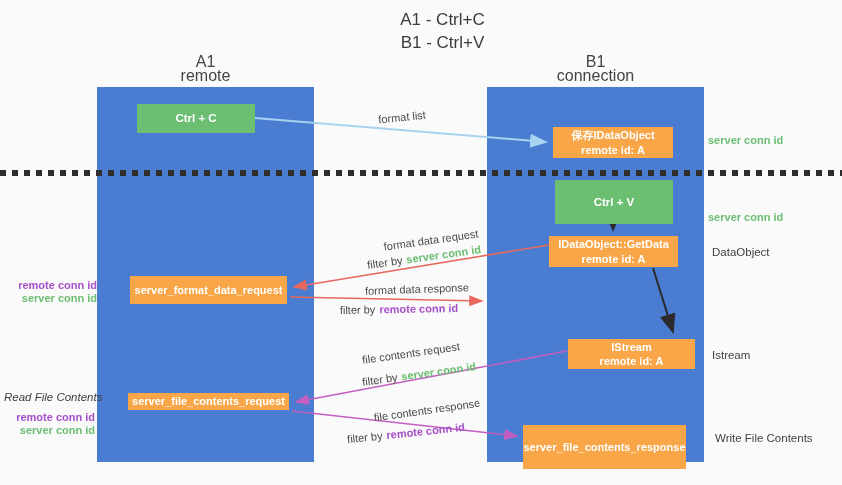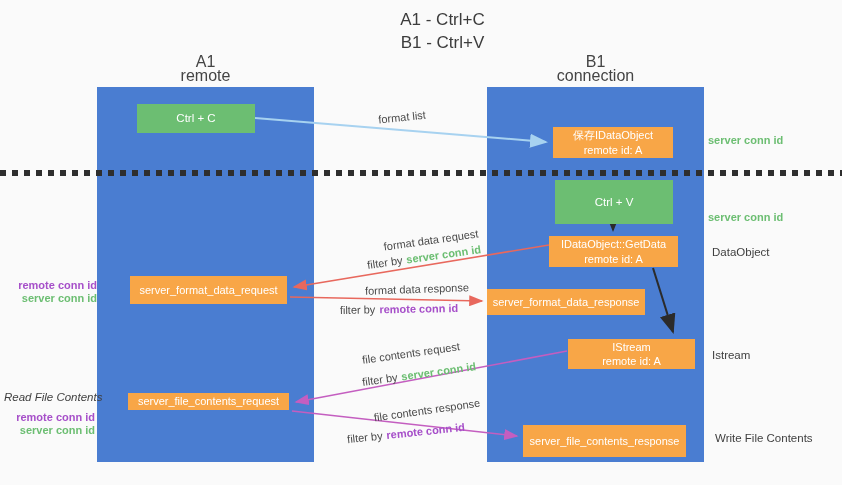--- a/index.html
+++ b/index.html
@@ -27,33 +27,33 @@
   .lifeline.b { left:487px; }
   .divider {
     position:absolute; left:0; top:170px; width:842px; height:6px; z-index:2;
     background:repeating-linear-gradient(90deg, #2e2e2e 0 6px, transparent 6px 12px);
   }
   svg.arrows { position:absolute; left:0; top:0; z-index:3; pointer-events:none; }
   .node {
     position:absolute; display:flex; flex-direction:column;
     align-items:center; justify-content:center;
     color:#fff; font-size:11px; line-height:1.3; text-align:center;
-    white-space:nowrap; z-index:4;
+    white-space:nowrap; z-index:4;font-weight:bold;
   }
   .node.green { background:#6cbe72; font-size:11.5px; }
   .node.orange { background:#f8a647; }
   .n-ctrl-c   { left:137px; top:104px; width:118px; height:29px; }
   .n-save     { left:553px; top:127px; width:120px; height:31px; }
   .n-ctrl-v   { left:555px; top:180px; width:118px; height:44px; }
   .n-getdata  { left:549px; top:236px; width:129px; height:31px; }
   .n-freq     { left:130px; top:276px; width:157px; height:28px; }
   .n-fresp    { left:487px; top:289px; width:158px; height:26px; }
   .n-istream  { left:568px; top:339px; width:127px; height:30px; }
   .n-cfreq    { left:128px; top:393px; width:161px; height:17px; }
-  .n-cfresp   { left:523px; top:425px; width:163px; height:32px; }
+  .n-cfresp   { left:523px; top:425px; width:163px; height:44px; }
   .lbl {
     position:absolute; font-size:11px; color:#4a4a4a;
     white-space:nowrap; z-index:5;
   }
   .lbl .gap { margin-right:4px; }
   .bold-green  { color:#6cbe72; font-weight:bold; }
   .bold-purple { color:#a64fc9; font-weight:bold; }
   .side { position:absolute; font-size:11px; white-space:nowrap; z-index:5; }
   .side.dark { color:#3f3f3f; font-size:11.5px; }
   .left-pair { text-align:right; line-height:13px; }
@@ -116,23 +116,20 @@
   <div class="node green n-ctrl-v">
     <div>Ctrl + V</div>
   </div>
   <div class="node orange n-getdata">
     <div>IDataObject::GetData</div>
     <div>remote id: A</div>
   </div>
   <div class="node orange n-freq">
     <div>server_format_data_request</div>
   </div>
-  <div class="node orange n-fresp">
-    <div>server_format_data_response</div>
-  </div>
   <div class="node orange n-istream">
     <div>IStream</div>
     <div>remote id: A</div>
   </div>
   <div class="node orange n-cfreq">
     <div>server_file_contents_request</div>
   </div>
   <div class="node orange n-cfresp">
     <div>server_file_contents_response</div>
   </div>

